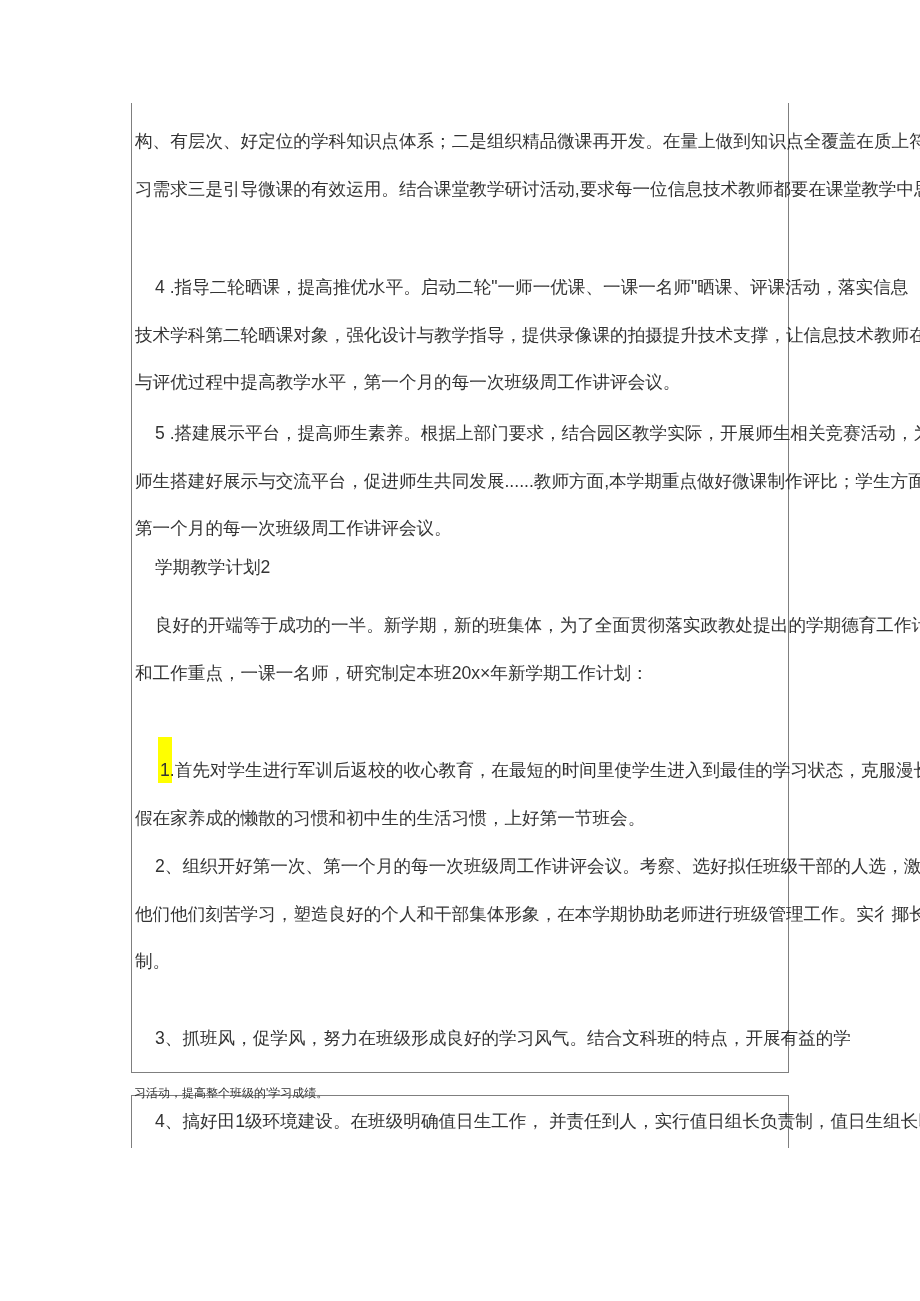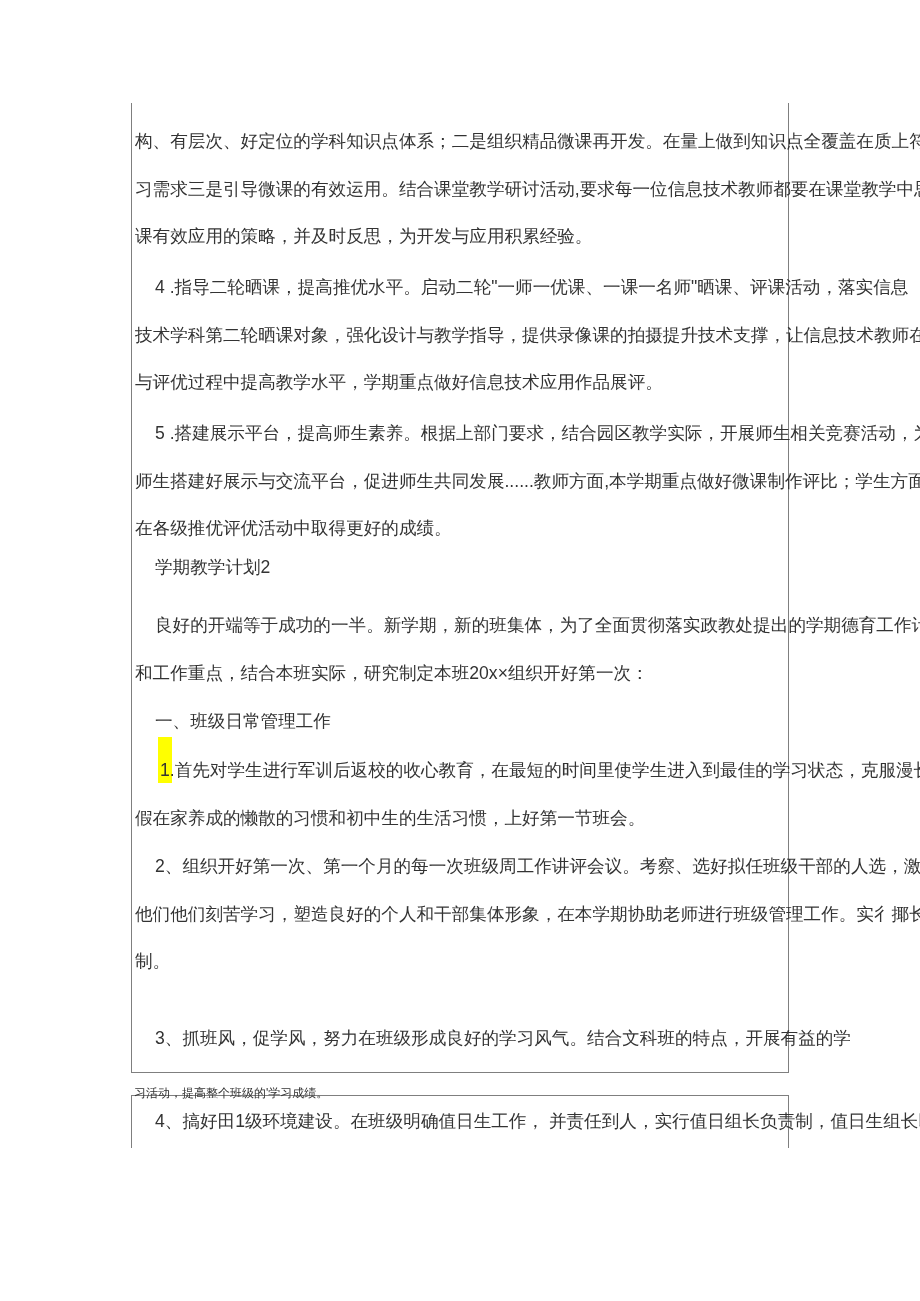--- a/index.html
+++ b/index.html
@@ -64,47 +64,43 @@
 
 <div id="canvas">
 
   <div id="hl-mark"></div>
 
   <div id="page1" class="page">
 
     <div class="par" style="top:15px">
       <div class="ln">构、有层次、好定位的学科知识点体系；二是组织精品微课再开发。在量上做到知识点全覆盖在质上符合学</div>
       <div class="ln">习需求三是引导微课的有效运用。结合课堂教学研讨活动,要求每一位信息技术教师都要在课堂教学中思考微</div>
-      <div class="ln">课有效应用的策略，并及时反思，为开发与应用积累经验。</div>
     </div>
 
     <div class="par" style="top:161px">
       <div class="ln ind">4 .指导二轮晒课，提高推优水平。启动二轮"一师一优课、一课一名师"晒课、评课活动，落实信息</div>
       <div class="ln">技术学科第二轮晒课对象，强化设计与教学指导，提供录像课的拍摄提升技术支撑，让信息技术教师在晒课</div>
-      <div class="ln">与评优过程中提高教学水平，学期重点做好信息技术应用作品展评。</div>
+      <div class="ln">与评优过程中提高教学水平，第一个月的每一次班级周工作讲评会议。</div>
     </div>
 
     <div class="par" style="top:307px">
       <div class="ln ind">5 .搭建展示平台，提高师生素养。根据上部门要求，结合园区教学实际，开展师生相关竞赛活动，为</div>
       <div class="ln">师生搭建好展示与交流平台，促进师生共同发展......教师方面,本学期重点做好微课制作评比；学生方面，本</div>
-      <div class="ln">在各级推优评优活动中取得更好的成绩。</div>
+      <div class="ln">第一个月的每一次班级周工作讲评会议。</div>
     </div>
 
     <div class="par" style="top:441px">
       <div class="ln ind">学期教学计划2</div>
     </div>
 
     <div class="par" style="top:499px">
       <div class="ln ind">良好的开端等于成功的一半。新学期，新的班集体，为了全面贯彻落实政教处提出的学期德育工作计划</div>
-      <div class="ln">和工作重点，结合本班实际，研究制定本班20x×组织开好第一次：</div>
+      <div class="ln">和工作重点，一课一名师，研究制定本班20x×年新学期工作计划：</div>
     </div>
 
-    <div class="par" style="top:595px">
-      <div class="ln ind">一、班级日常管理工作</div>
-    </div>
 
     <div class="par" style="top:644px">
       <div class="ln ind2">1.首先对学生进行军训后返校的收心教育，在最短的时间里使学生进入到最佳的学习状态，克服漫长暑</div>
       <div class="ln">假在家养成的懒散的习惯和初中生的生活习惯，上好第一节班会。</div>
     </div>
 
     <div class="par" style="top:740px">
       <div class="ln ind">2、组织开好第一次、第一个月的每一次班级周工作讲评会议。考察、选好拟任班级干部的人选，激励</div>
       <div class="ln">他们他们刻苦学习，塑造良好的个人和干部集体形象，在本学期协助老师进行班级管理工作。实彳揶长负责</div>
       <div class="ln">制。</div>

